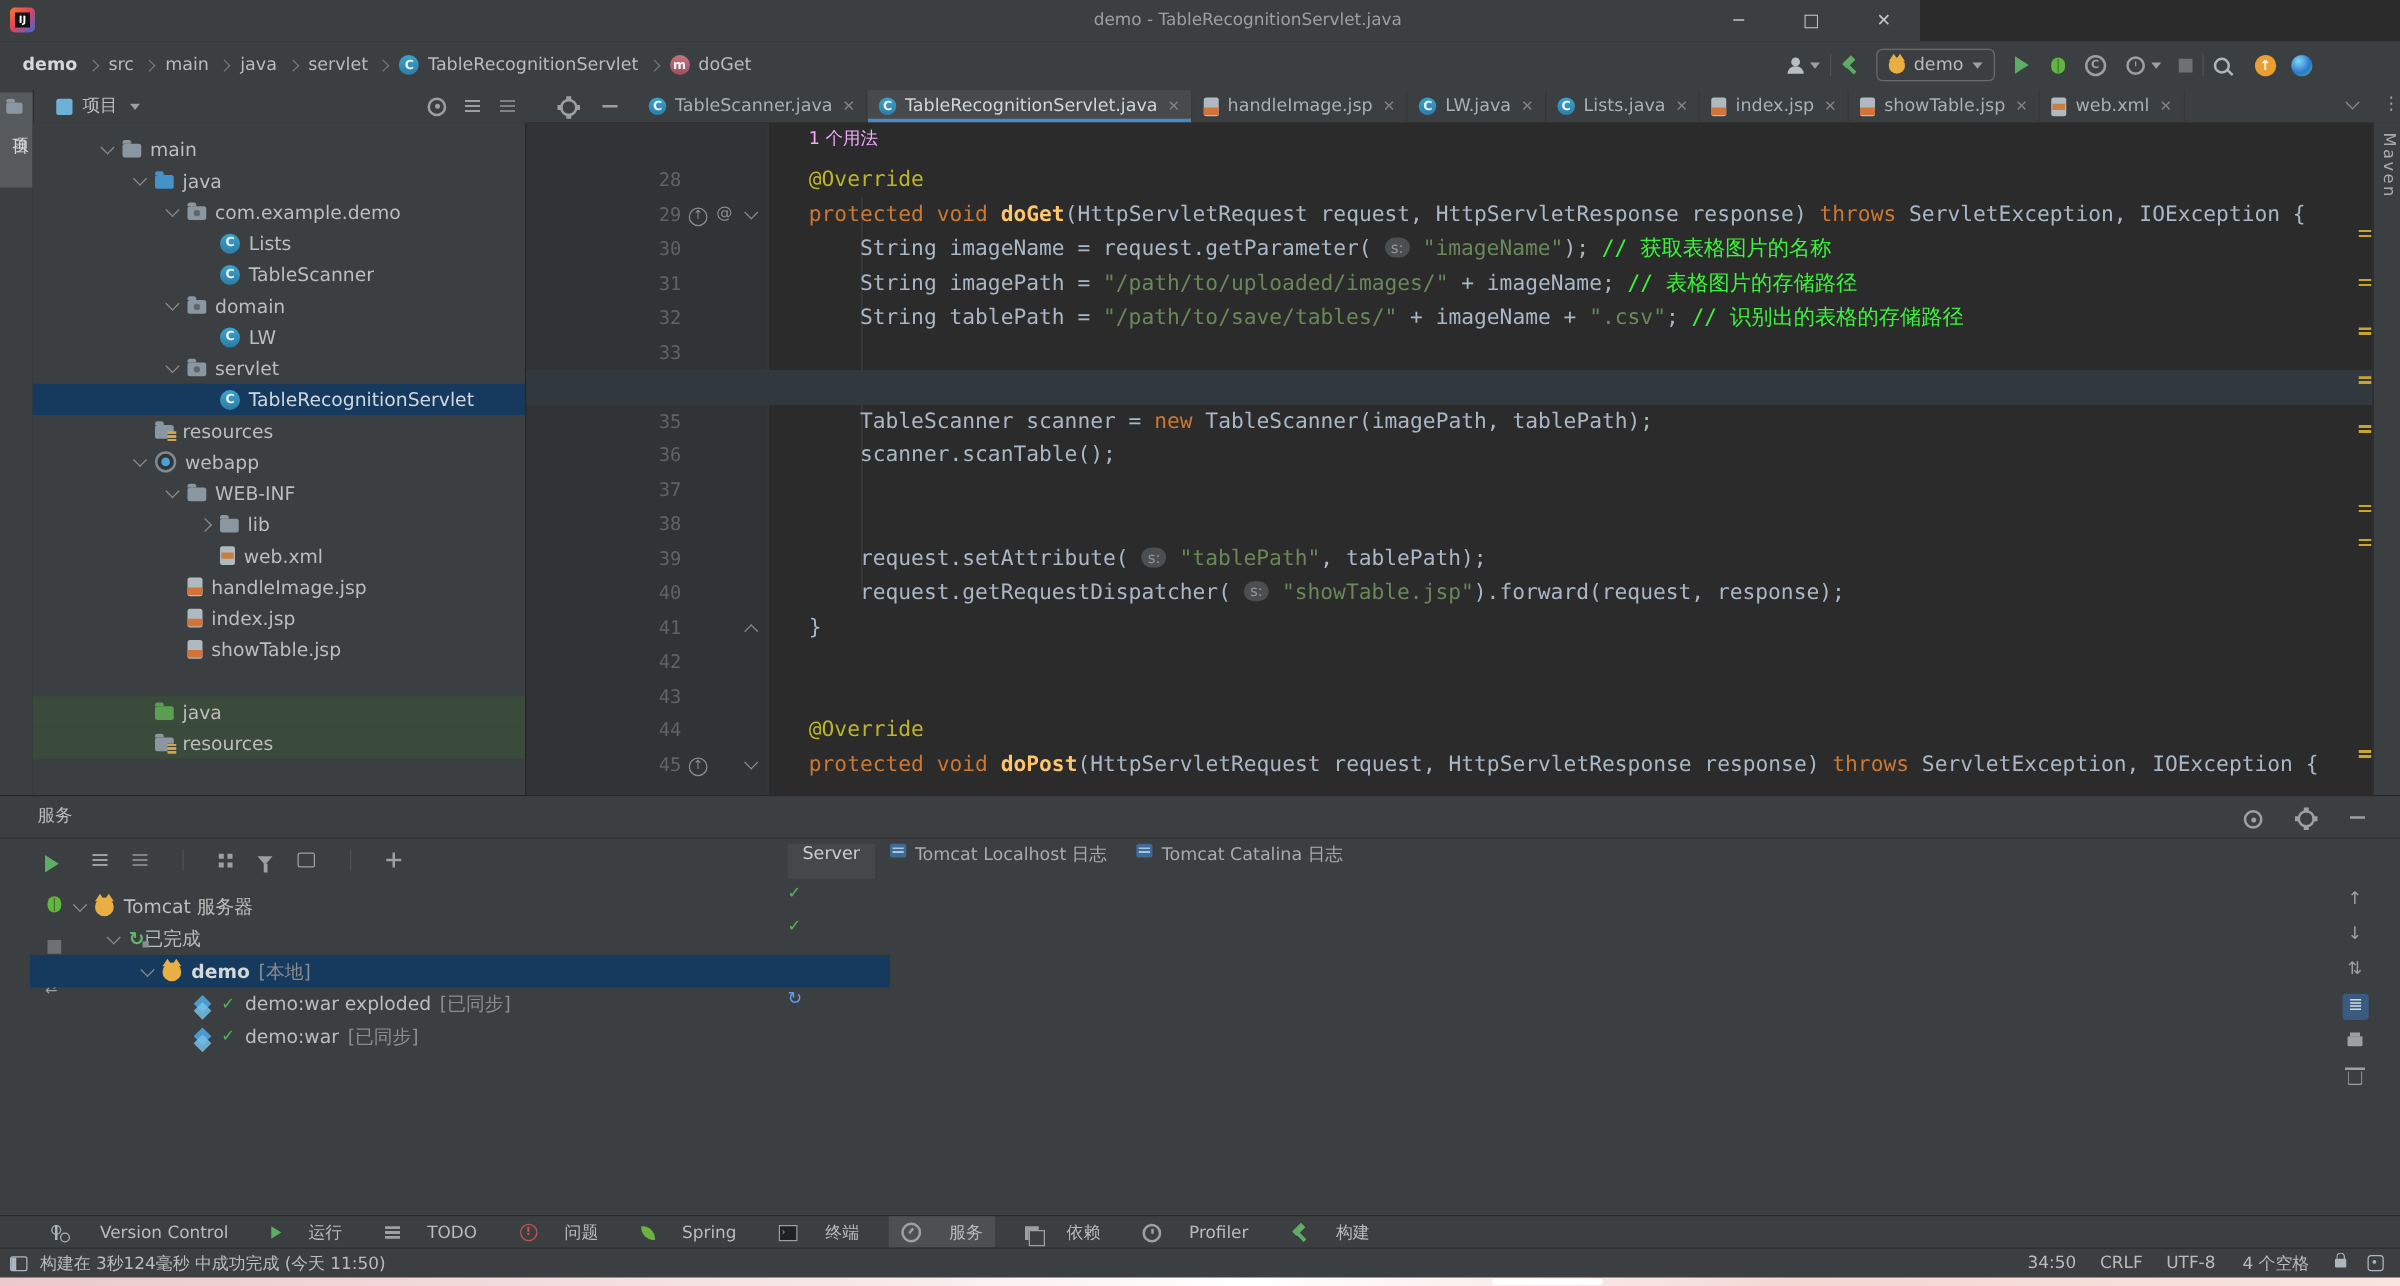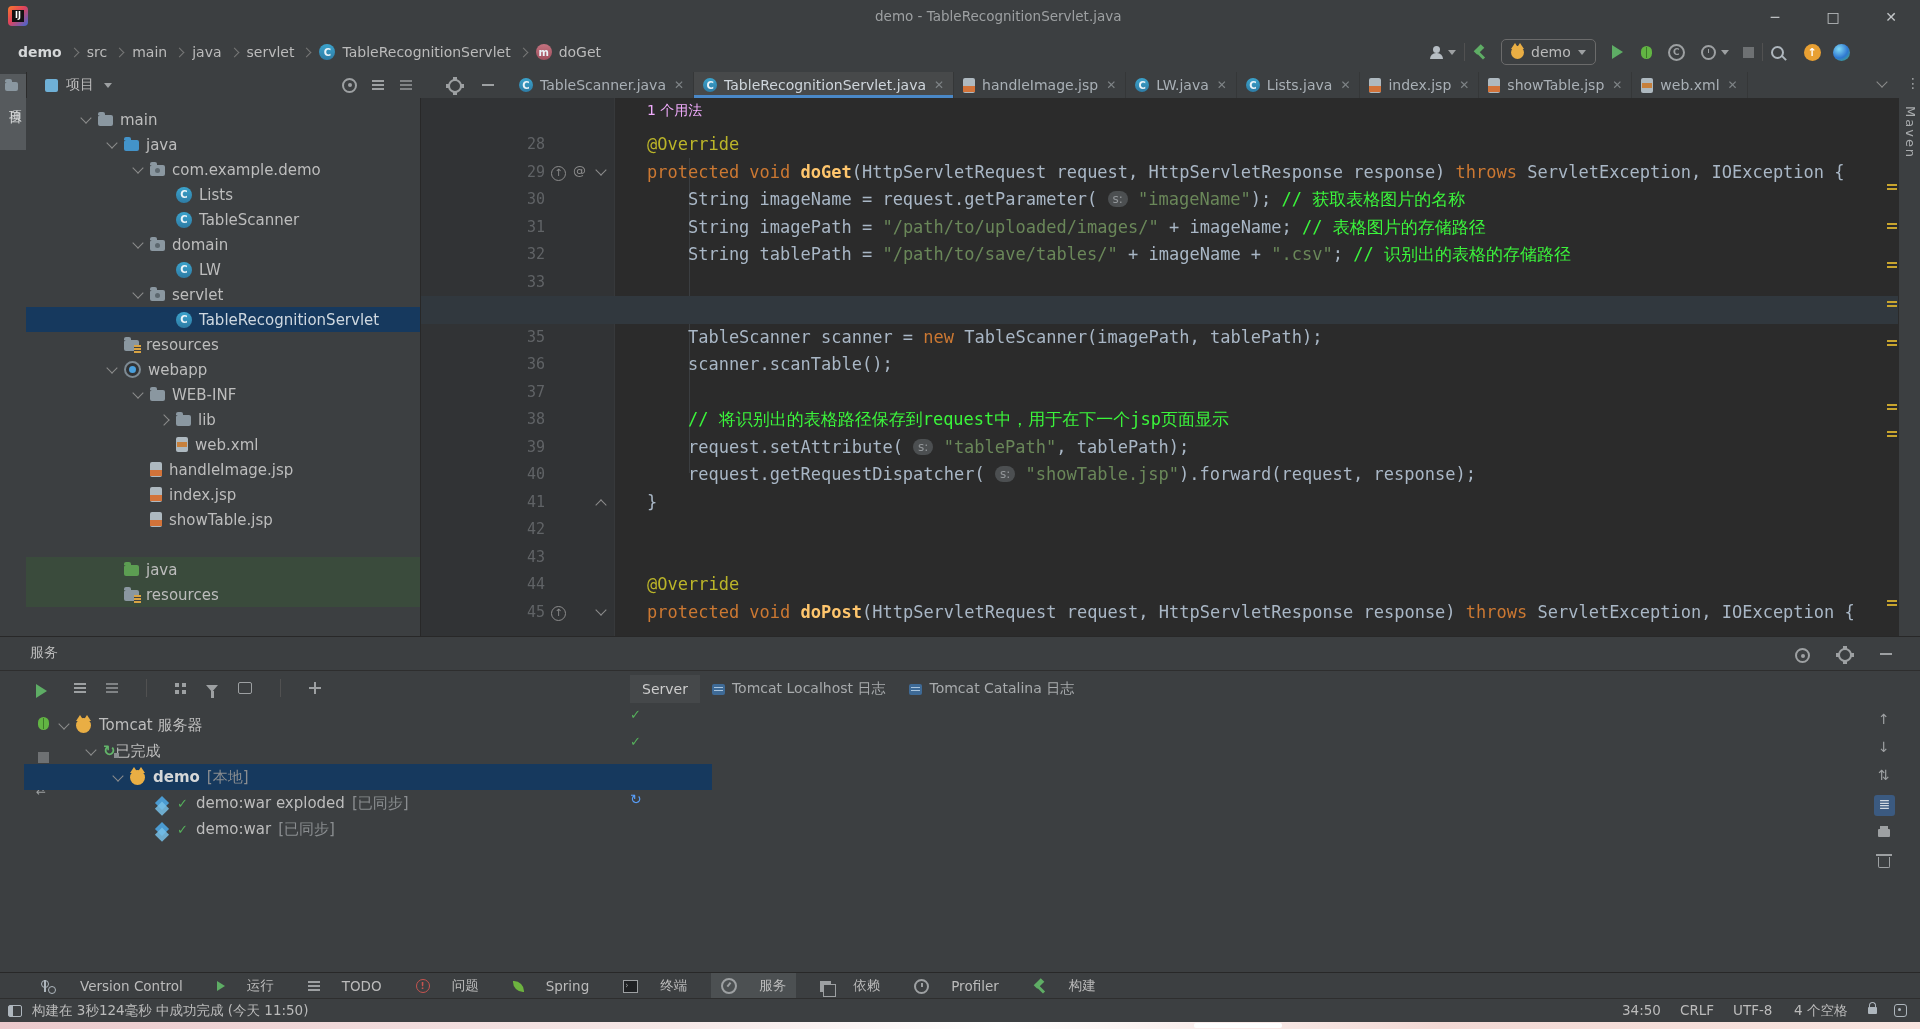--- a/index.html
+++ b/index.html
@@ -3,21 +3,21 @@
 <meta charset="utf-8">
 <style>
   html,body{margin:0;padding:0;background:#1e1f22;}
   #app{position:relative;width:1920px;height:1029px;overflow:hidden;
        font-family:"DejaVu Sans","Liberation Sans",sans-serif;color:#BBBBBB;
        background:#2B2B2B;font-size:14px;-webkit-font-smoothing:antialiased;}
   .abs{position:absolute;}
   .row{display:flex;align-items:center;}
 
   
-  #titlebar{left:0;top:0;width:1920px;height:33px;background:#3C3F41;border-bottom:1px solid #2b2b2b;}
+  #titlebar{left:0;top:0;width:1536px;height:33px;background:#3C3F41;border-bottom:1px solid #2b2b2b;}
   #navbar{left:0;top:33px;width:1920px;height:39px;background:#3C3F41;border-bottom:1px solid #323232;}
   #headerrow{left:0;top:72px;width:1920px;height:26px;background:#3C3F41;border-bottom:1px solid #323232;}
   #leftstripe{left:0;top:72px;width:26px;height:900px;background:#3C3F41;border-right:1px solid #2b2b2b;}
   #projectpanel{left:26px;top:98px;width:394px;height:538px;background:#3C3F41;border-right:1px solid #282828;overflow:hidden;}
   #editor{left:421px;top:98px;width:1477px;height:538px;background:#2B2B2B;overflow:hidden;}
   #gutter{left:0px;top:0px;width:193px;height:538px;background:#313335;border-right:1px solid #37393B;}
   #rightstripe{left:1898px;top:98px;width:22px;height:538px;background:#3C3F41;border-left:1px solid #2b2b2b;}
   #services{left:0px;top:636px;width:1920px;height:336px;background:#3C3F41;border-top:1px solid #282828;}
   #bottombar{left:0;top:972px;width:1920px;height:26px;background:#3C3F41;border-top:1px solid #282828;}
   #statusbar{left:0;top:998px;width:1920px;height:24px;background:#3C3F41;border-top:1px solid #2e2e2e;}
@@ -153,21 +153,21 @@
   .ghost{color:#f0abfc;font-size:14px;font-family:"DejaVu Sans","Liberation Sans",sans-serif;}
   .ovr{position:absolute;width:13px;height:13px;border:1.6px solid #8C8C8C;border-radius:50%;color:#8C8C8C;
        font-size:10px;line-height:11px;text-align:center;}
   .stripe-mark{position:absolute;left:1887px;width:10px;height:7px;
        background:repeating-linear-gradient(#C9A52E 0 2px,transparent 2px 4px);}
 
   
   .srow{position:absolute;left:24px;width:598px;height:26px;display:flex;align-items:center;font-size:15px;color:#BDBDBD;white-space:nowrap;}
   .srow.sel{background:#16395E;}
   .suffix{color:#8A8D90;margin-left:7px;}
-  .ctab{display:inline-flex;align-items:center;height:28px;padding:0 12px;color:#A8ABAD;font-size:14px;}
+  .ctab{display:inline-flex;align-items:flex-start;height:28px;padding:0 12px;color:#A8ABAD;font-size:14px;}
   .ctab.sel{color:#CCCCCC;background:#45484A;}
   .consoleic{width:13px;height:11px;background:#3E6A96;border-radius:2px;margin-right:7px;}
   .consoleic::after{content:"";position:absolute;left:2px;top:3px;width:9px;height:5px;
       background:repeating-linear-gradient(#A9C4DD 0 1.4px,transparent 1.4px 3px);}
 
   .vtext{writing-mode:vertical-rl;letter-spacing:2px;font-size:13px;color:#A8ABAD;}
   .bbitem{display:inline-flex;align-items:center;gap:22px;height:26px;padding:0 10px;font-size:13.5px;color:#BBBBBB;}
   .bbitem.active{background:#4C5052;}
   .sepv{width:1px;height:18px;background:#515151;margin:0 8px;}
 </style>
@@ -433,21 +433,21 @@
         <div class="codeline" style="top: 33px;"><span class="tok-a">@Override</span></div>
         <div class="codeline" style="top: 60.5px;"><span class="tok-k">protected </span><span class="tok-k">void </span><span class="tok-m">doGet</span><span class="tok-d">(HttpServletRequest request, HttpServletResponse response) </span><span class="tok-k">throws </span><span class="tok-d">ServletException, IOException {</span></div>
         <div class="codeline" style="top: 88px;"><span class="tok-d">    String imageName = request.getParameter( </span><span class="tok-chip">s:</span><span class="tok-s"> "imageName"</span><span class="tok-d">); </span><span class="tok-c">// 获取表格图片的名称</span></div>
         <div class="codeline" style="top: 115.5px;"><span class="tok-d">    String imagePath = </span><span class="tok-s">"/path/to/uploaded/images/"</span><span class="tok-d"> + imageName; </span><span class="tok-c">// 表格图片的存储路径</span></div>
         <div class="codeline" style="top: 143px;"><span class="tok-d">    String tablePath = </span><span class="tok-s">"/path/to/save/tables/"</span><span class="tok-d"> + imageName + </span><span class="tok-s">".csv"</span><span class="tok-d">; </span><span class="tok-c">// 识别出的表格的存储路径</span></div>
         <div class="codeline" style="top: 170.5px;"></div>
         <div class="codeline" style="top: 198px;"><span class="tok-d">    </span><span class="tok-c">// 调用TableScanner类的scanTable()方法进行表格扫描和识别</span><span class="caret"></span></div>
         <div class="codeline" style="top: 225.5px;"><span class="tok-d">    TableScanner scanner = </span><span class="tok-k">new</span><span class="tok-d"> TableScanner(imagePath, tablePath);</span></div>
         <div class="codeline" style="top: 253px;"><span class="tok-d">    scanner.scanTable();</span></div>
         <div class="codeline" style="top: 280.5px;"></div>
-        <div class="codeline" style="top: 308px;"><span class="tok-d">    </span><span class="tok-c">// 将识别出的表格路径保存到request中，用于在下一个jsp页面显示</span></div>
+        <div class="codeline" style="top: 308px;"><span class="tok-d">    </span></div>
         <div class="codeline" style="top: 335.5px;"><span class="tok-d">    request.setAttribute( </span><span class="tok-chip">s:</span><span class="tok-s"> "tablePath"</span><span class="tok-d">, tablePath);</span></div>
         <div class="codeline" style="top: 363px;"><span class="tok-d">    request.getRequestDispatcher( </span><span class="tok-chip">s:</span><span class="tok-s"> "showTable.jsp"</span><span class="tok-d">).forward(request, response);</span></div>
         <div class="codeline" style="top: 390.5px;"><span class="tok-d">}</span></div>
         <div class="codeline" style="top: 418px;"></div>
         <div class="codeline" style="top: 445.5px;"></div>
         <div class="codeline" style="top: 473px;"><span class="tok-a">@Override</span></div>
         <div class="codeline" style="top: 500.5px;"><span class="tok-k">protected </span><span class="tok-k">void </span><span class="tok-m">doPost</span><span class="tok-d">(HttpServletRequest request, HttpServletResponse response) </span><span class="tok-k">throws </span><span class="tok-d">ServletException, IOException {</span></div>
       </div>
 
   <div class="curline" style="top: 198px;"></div>

